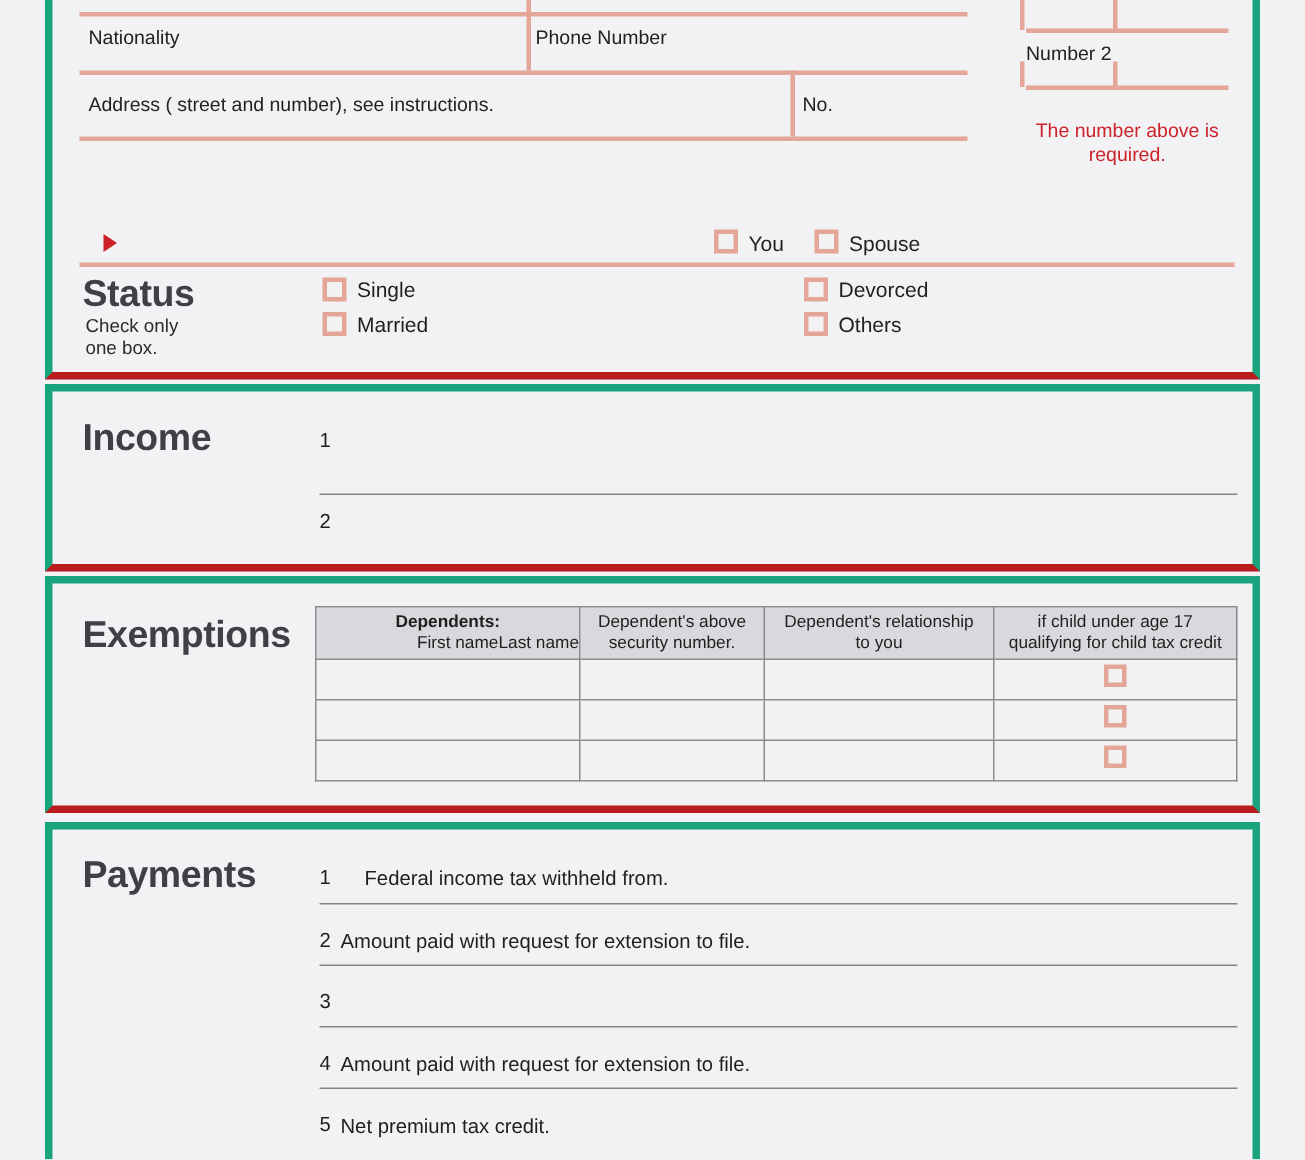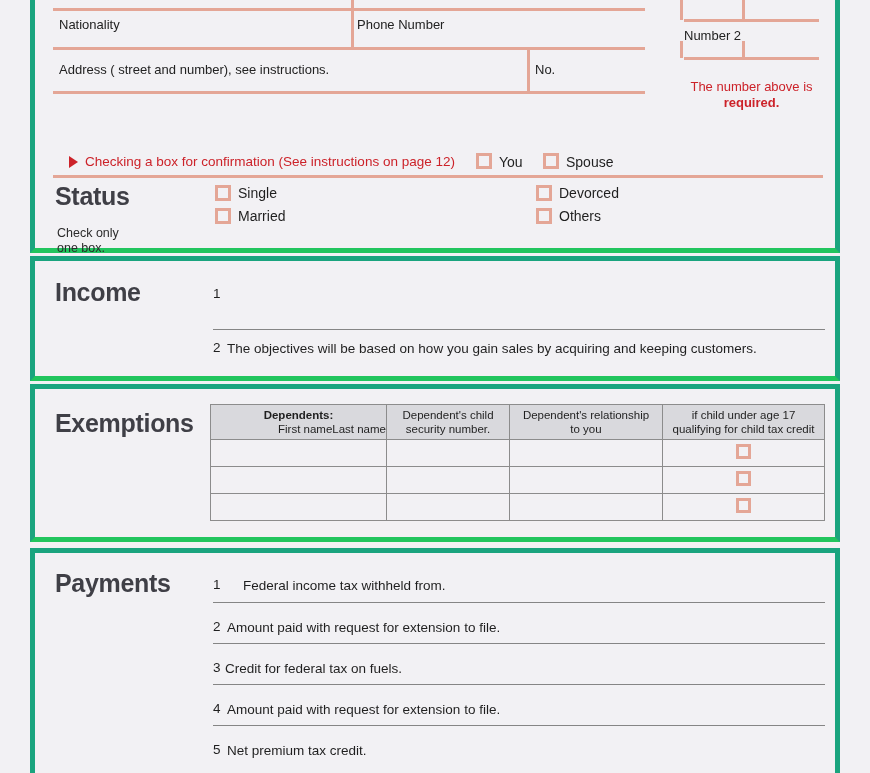--- a/index.html
+++ b/index.html
@@ -21,21 +21,21 @@
   .section {
     position: absolute;
     left: 30px;
     width: 810px;              
     background: #f2f1f4;
     border-left: 5px solid #1aa47e;
     border-right: 5px solid #1aa47e;
     box-sizing: border-box;
   }
   .section.top-edge  { border-top: 5px solid #1aa47e; }
-  .section.bot-edge  { border-bottom: 5px solid #22c55e; }
+  .section.bot-edge  { border-bottom: 5px solid #b91c1c; }
 
   .sec-inner { position: relative; width: 100%; height: 100%; }
 
   
   .sec-title {
     position: absolute;
     font-size: 25px;
     font-weight: bold;
     color: #3f3f46;
     letter-spacing: -0.3px;
@@ -97,21 +97,21 @@
     border-bottom: 6px solid transparent;
   }
   .req-note {
     position: absolute;
     font-size: 13px;
     color: #cc2229;
     text-align: center;
     line-height: 16px;
     white-space: nowrap;
   }
-  .req-note b { font-weight: bold; }
+  .req-note b { font-weight: normal; }
 
   
   .li-num {
     position: absolute;
     font-size: 13.5px;
     color: #1f1f1f;
   }
   .li-txt {
     position: absolute;
     font-size: 13.5px;
@@ -189,30 +189,29 @@
       <div class="cell-label" style="left:649px; top:28px;">Number 2</div>
       <div class="pink-v" style="left:645px; top:41px; height:17px;"></div>
       <div class="pink-v" style="left:707px; top:41px; height:17px;"></div>
       <div class="pink-h" style="left:649px; top:57px; width:135px;"></div>
       <div class="req-note" style="left:649px; top:79px; width:135px;">
         <span>The number above is</span><br>
         <b>required.</b>
       </div>
 
       <div class="red-tri" style="left:34px; top:156px;"></div>
-      <div class="red-note" style="left:50px; top:154px;">Checking a box for confirmation (See instructions on page 12)</div>
       <div class="cbox" style="left:441px; top:153px;"></div>
       <div class="cbox-label" style="left:464px; top:154px;">You</div>
       <div class="cbox" style="left:508px; top:153px;"></div>
       <div class="cbox-label" style="left:531px; top:154px;">Spouse</div>
 
       <div class="pink-h" style="left:18px; top:175px; width:770px;"></div>
 
       <div class="sec-title" style="left:20px; top:182px;">Status</div>
-      <div class="sec-sub" style="left:22px; top:226px;">
+      <div class="sec-sub" style="left:22px; top:210px;">
         <span>Check only</span><br>
         <span>one box.</span>
       </div>
 
       <div class="cbox" style="left:180px; top:185px;"></div>
       <div class="cbox-label" style="left:203px; top:185px;">Single</div>
       <div class="cbox" style="left:180px; top:208px;"></div>
       <div class="cbox-label" style="left:203px; top:208px;">Married</div>
 
       <div class="cbox" style="left:501px; top:185px;"></div>
@@ -224,40 +223,39 @@
   </div>
 
   <div class="section top-edge bot-edge" style="top:256px; height:125px;">
     <div class="sec-inner">
       <div class="sec-title" style="left:20px; top:17px;">Income</div>
 
       <div class="li-num" style="left:178px; top:25px;">1</div>
       <div class="gray-rule" style="left:178px; top:68px; width:612px;"></div>
 
       <div class="li-num" style="left:178px; top:79px;">2</div>
-      <div class="li-txt" style="left:192px; top:79px; width:610px;">The objectives will be based on how you gain sales by acquiring and keeping customers.</div>
     </div>
   </div>
 
   <div class="section top-edge bot-edge" style="top:384px; height:158px;">
     <div class="sec-inner">
       <div class="sec-title" style="left:20px; top:20px;">Exemptions</div>
 
       <table class="dep-table" style="left:175px; top:15px; width:610px;">
         <thead>
           <tr>
             <th class="th-dep" style="width:175px;">
               <span class="row1">Dependents:</span>
               <span class="row2">
                 <span>First name</span>
                 <span>Last name</span>
               </span>
             </th>
             <th style="width:122px;">
-              <span>Dependent's child</span><br>
+              <span>Dependent's above</span><br>
               <span>security number.</span>
             </th>
             <th style="width:152px;">
               <span>Dependent's relationship</span><br>
               <span>to you</span>
             </th>
             <th style="width:161px;">
               <span>if child under age 17</span><br>
               <span>qualifying for child tax credit</span>
             </th>
@@ -293,21 +291,20 @@
 
       <div class="li-num" style="left:178px; top:24px;">1</div>
       <div class="li-txt" style="left:192px; top:24px;margin-left:16px;">Federal income tax withheld from.</div>
       <div class="gray-rule" style="left:178px; top:49px; width:612px;"></div>
 
       <div class="li-num" style="left:178px; top:66px;">2</div>
       <div class="li-txt" style="left:192px; top:66px;">Amount paid with request for extension to file.</div>
       <div class="gray-rule" style="left:178px; top:90px; width:612px;"></div>
 
       <div class="li-num" style="left:178px; top:107px;">3</div>
-      <div class="li-txt" style="left:190px; top:107px;">Credit for federal tax on fuels.</div>
       <div class="gray-rule" style="left:178px; top:131px; width:612px;"></div>
 
       <div class="li-num" style="left:178px; top:148px;">4</div>
       <div class="li-txt" style="left:192px; top:148px;">Amount paid with request for extension to file.</div>
       <div class="gray-rule" style="left:178px; top:172px; width:612px;"></div>
 
       <div class="li-num" style="left:178px; top:189px;">5</div>
       <div class="li-txt" style="left:192px; top:189px;">Net premium tax credit.</div>
     </div>
   </div>

